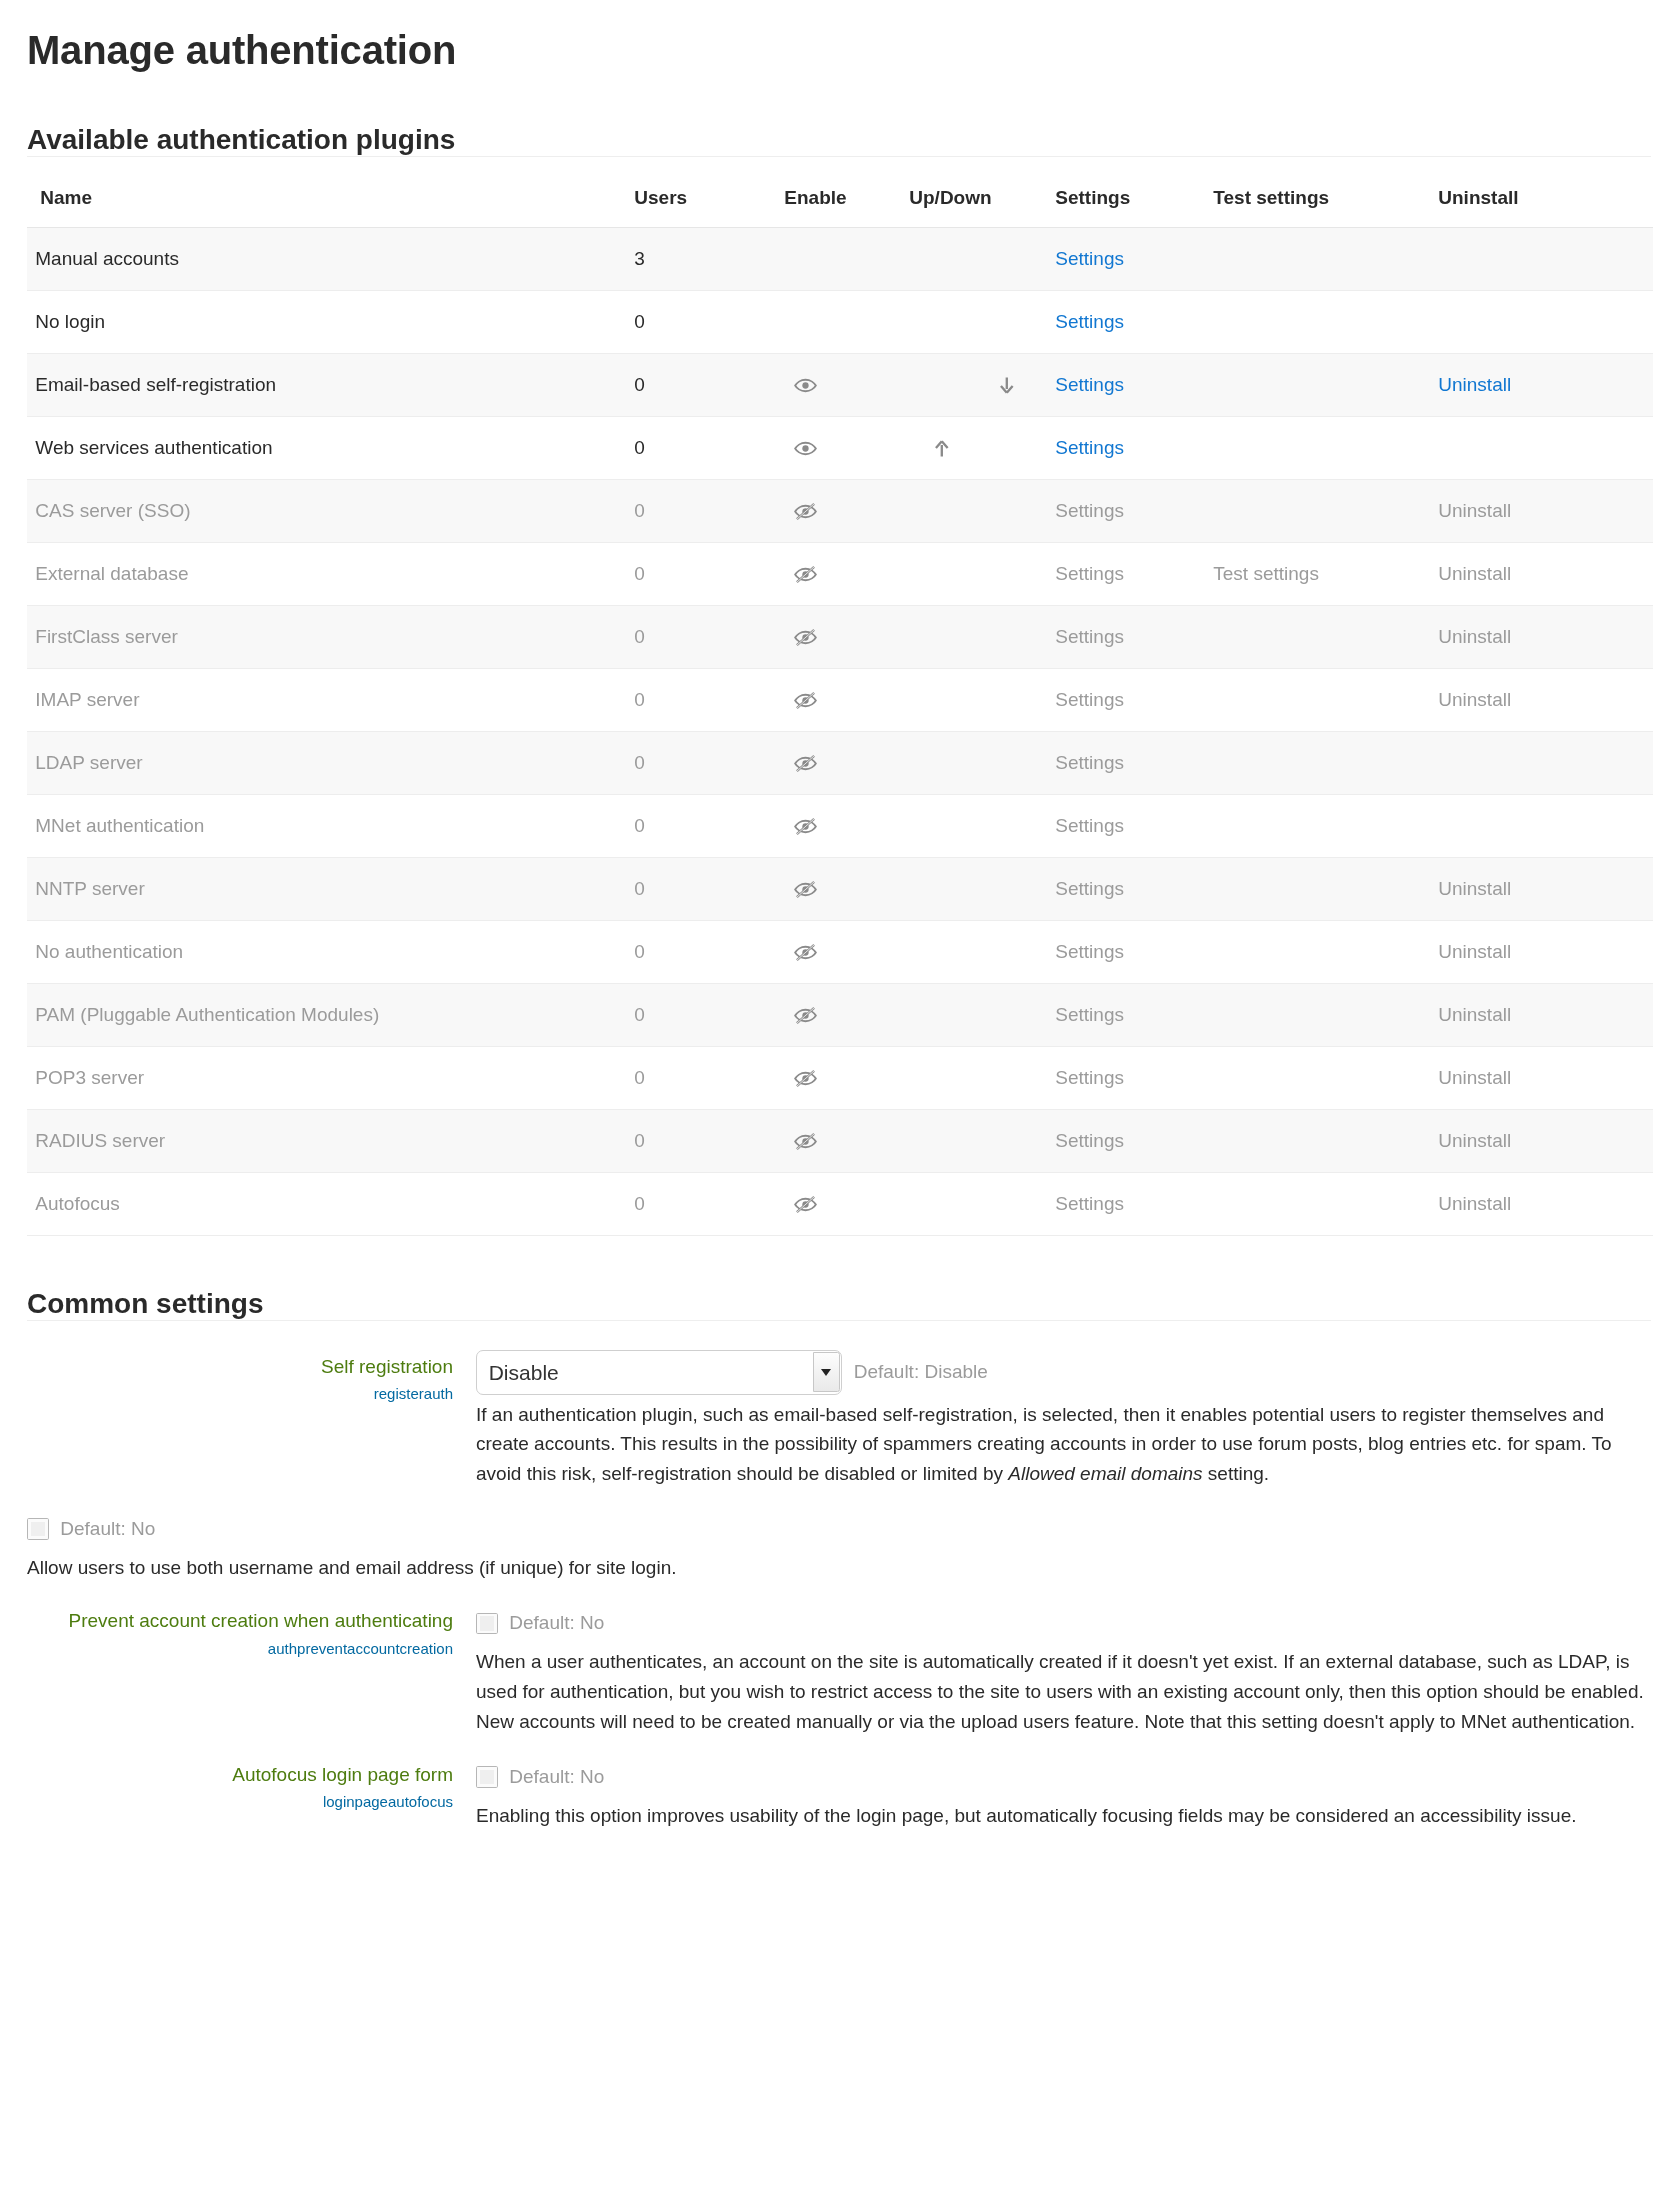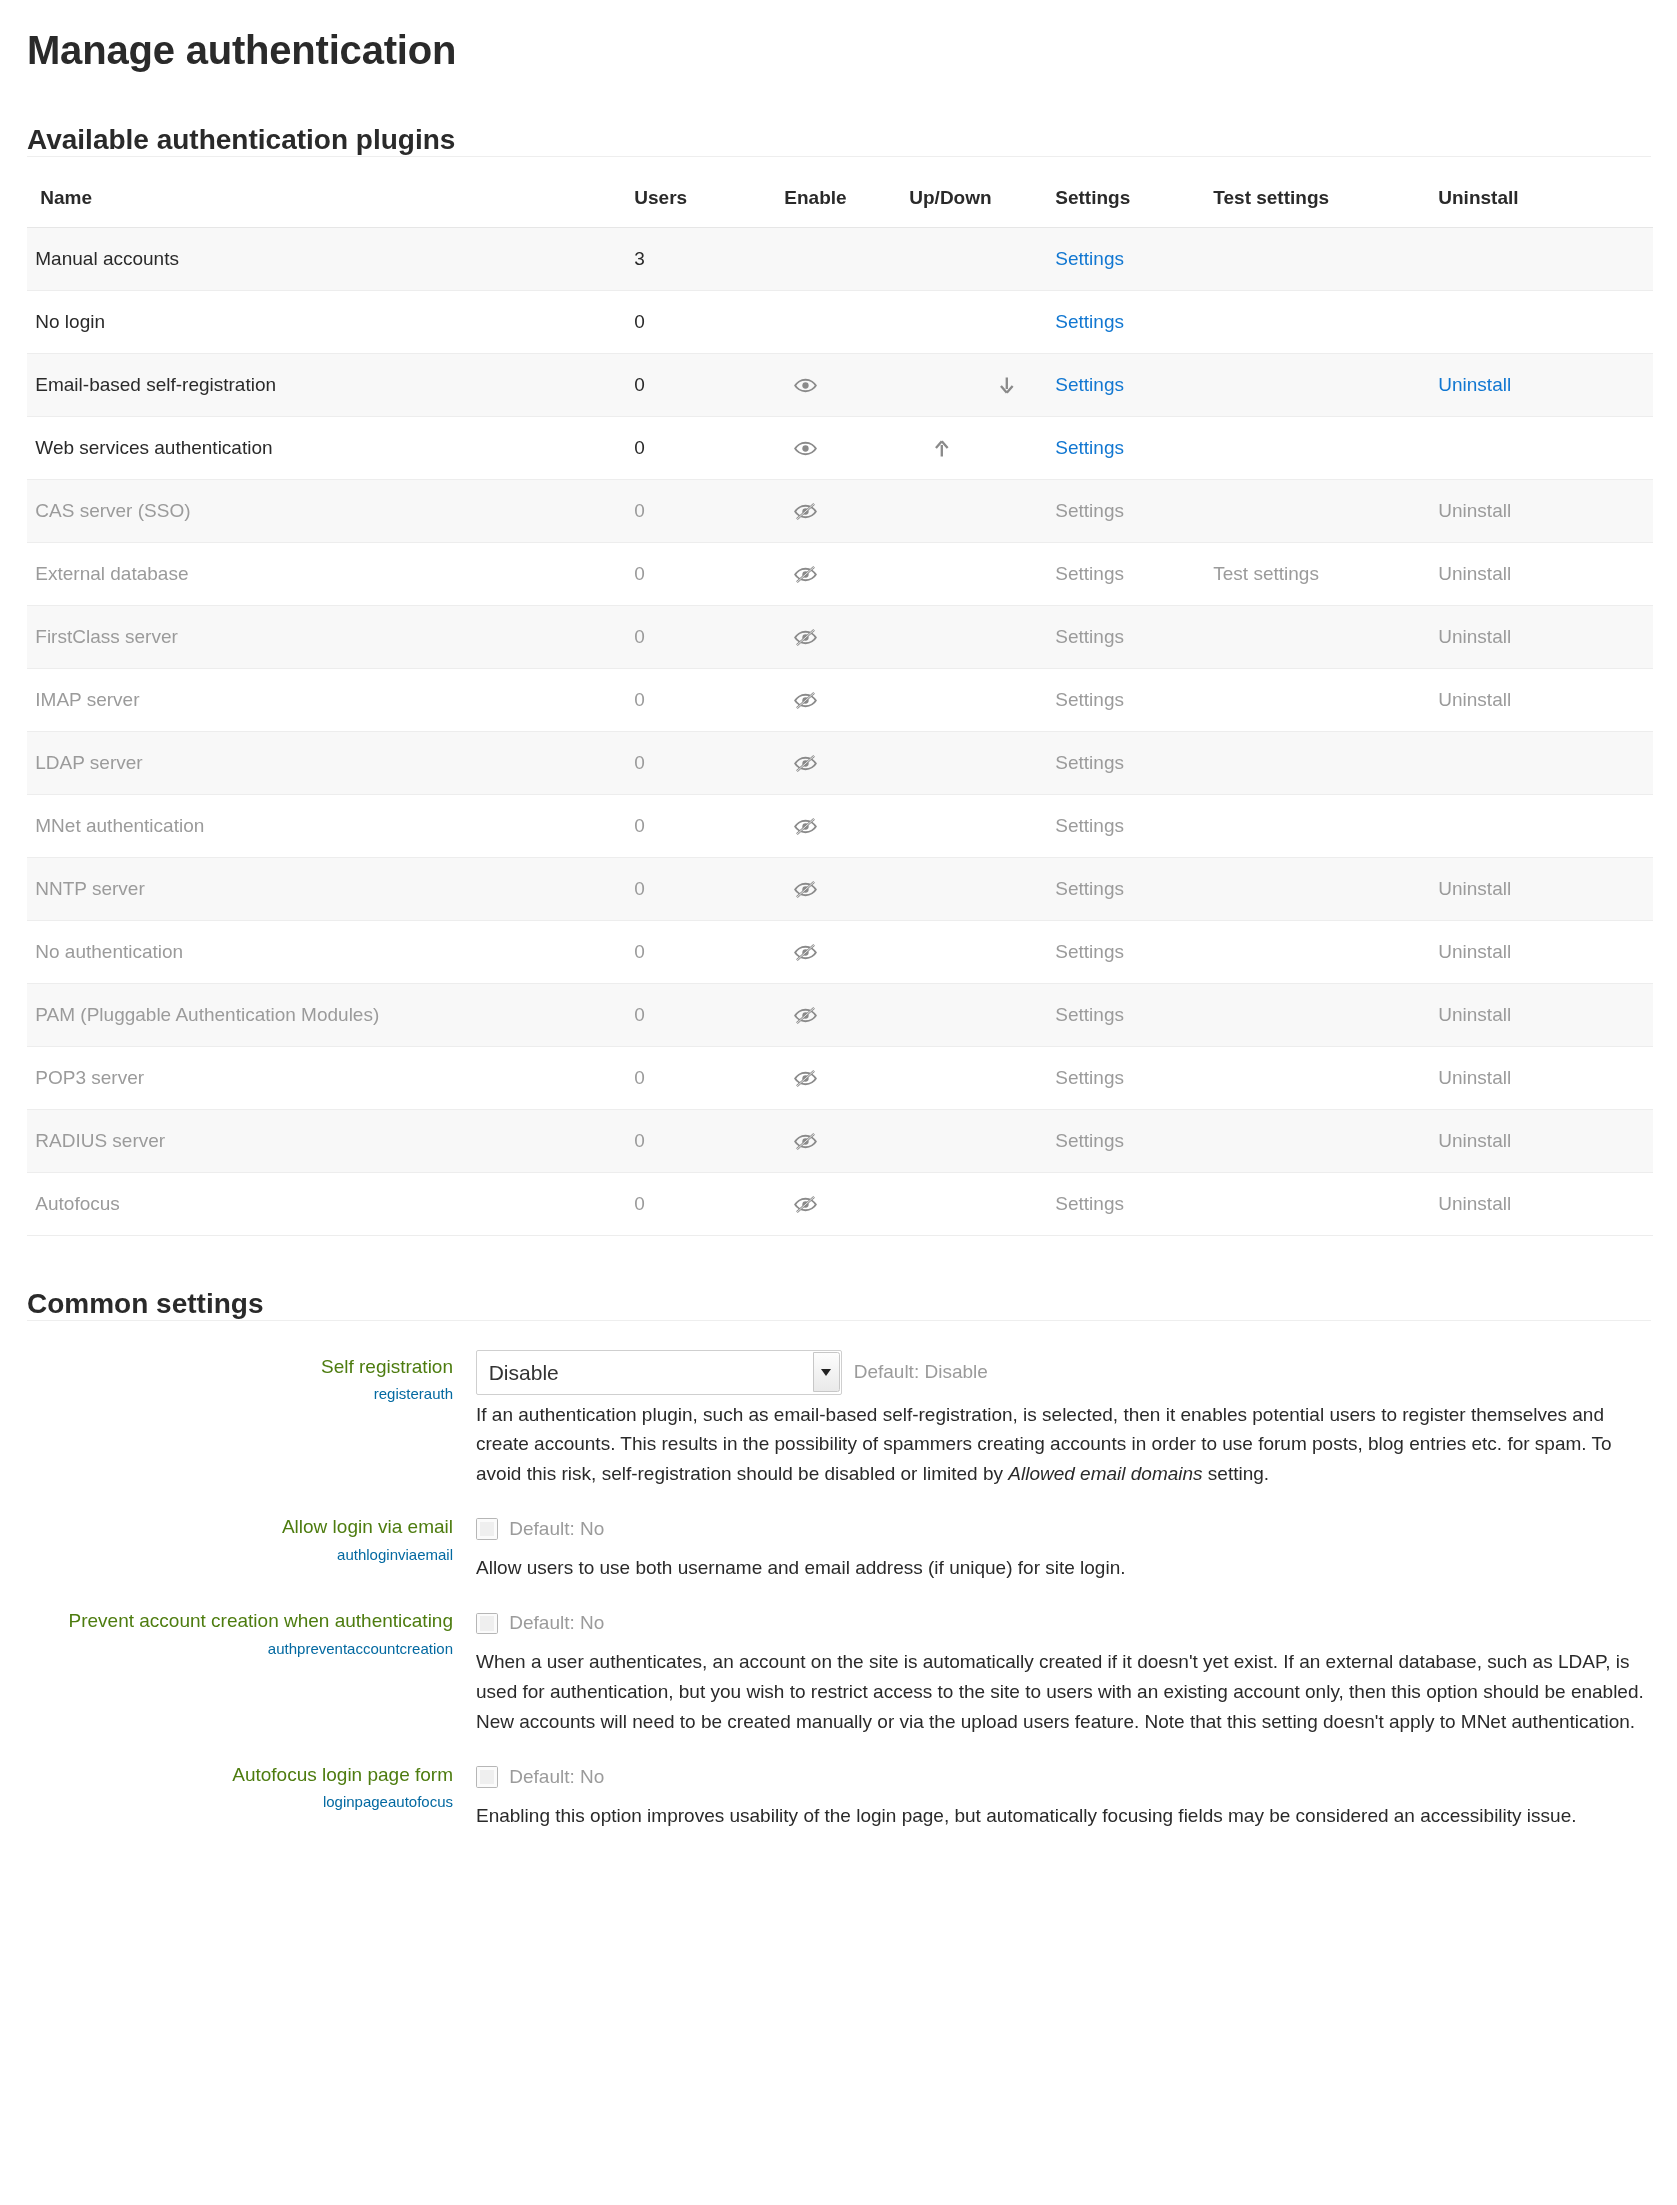--- a/index.html
+++ b/index.html
@@ -163,21 +163,21 @@
   select.styled-select {
     -webkit-appearance: none;
     appearance: none;
     width: 366px;
     height: 45px;
     font-size: 21px;
     font-family: "Liberation Sans", sans-serif;
     color: #333333;
     padding: 0 37px 0 11.7px;
     border: 0.8px solid #cfcfcf;
-    border-radius: 2px;
+    border-radius: 7px;
     background: #ffffff;
   }
   .select-wrap { position: relative; display: inline-block; }
   .select-arrow {
     position: absolute;
     top: 2.5px;
     right: 2.5px;
     width: 27px;
     height: 40px;
     background: linear-gradient(#fdfdfd, #e9e9e9);
@@ -555,24 +555,20 @@
         </div>
         <div class="setting-control-col">
           <div class="control-line">
             <span class="select-wrap"><select class="styled-select"><option>Disable</option><option>Email-based self-registration</option></select><span class="select-arrow"></span></span>
             <span class="default-text">Default: Disable</span>
           </div>
           <div class="setting-desc">If an authentication plugin, such as email-based self-registration, is selected, then it enables potential users to register themselves and create accounts. This results in the possibility of spammers creating accounts in order to use forum posts, blog entries etc. for spam. To avoid this risk, self-registration should be disabled or limited by <em>Allowed email domains</em> setting.</div>
         </div>
       </div>
       <div class="setting-row">
-        <div class="setting-label-col">
-          <span class="setting-label">Allow login via email</span>
-          <span class="setting-key">authloginviaemail</span>
-        </div>
         <div class="setting-control-col">
           <div class="control-line">
             <input type="checkbox" class="cb" style="">
             <span class="default-text">Default: No</span>
           </div>
           <div class="setting-desc">Allow users to use both username and email address (if unique) for site login.</div>
         </div>
       </div>
       <div class="setting-row">
         <div class="setting-label-col">

